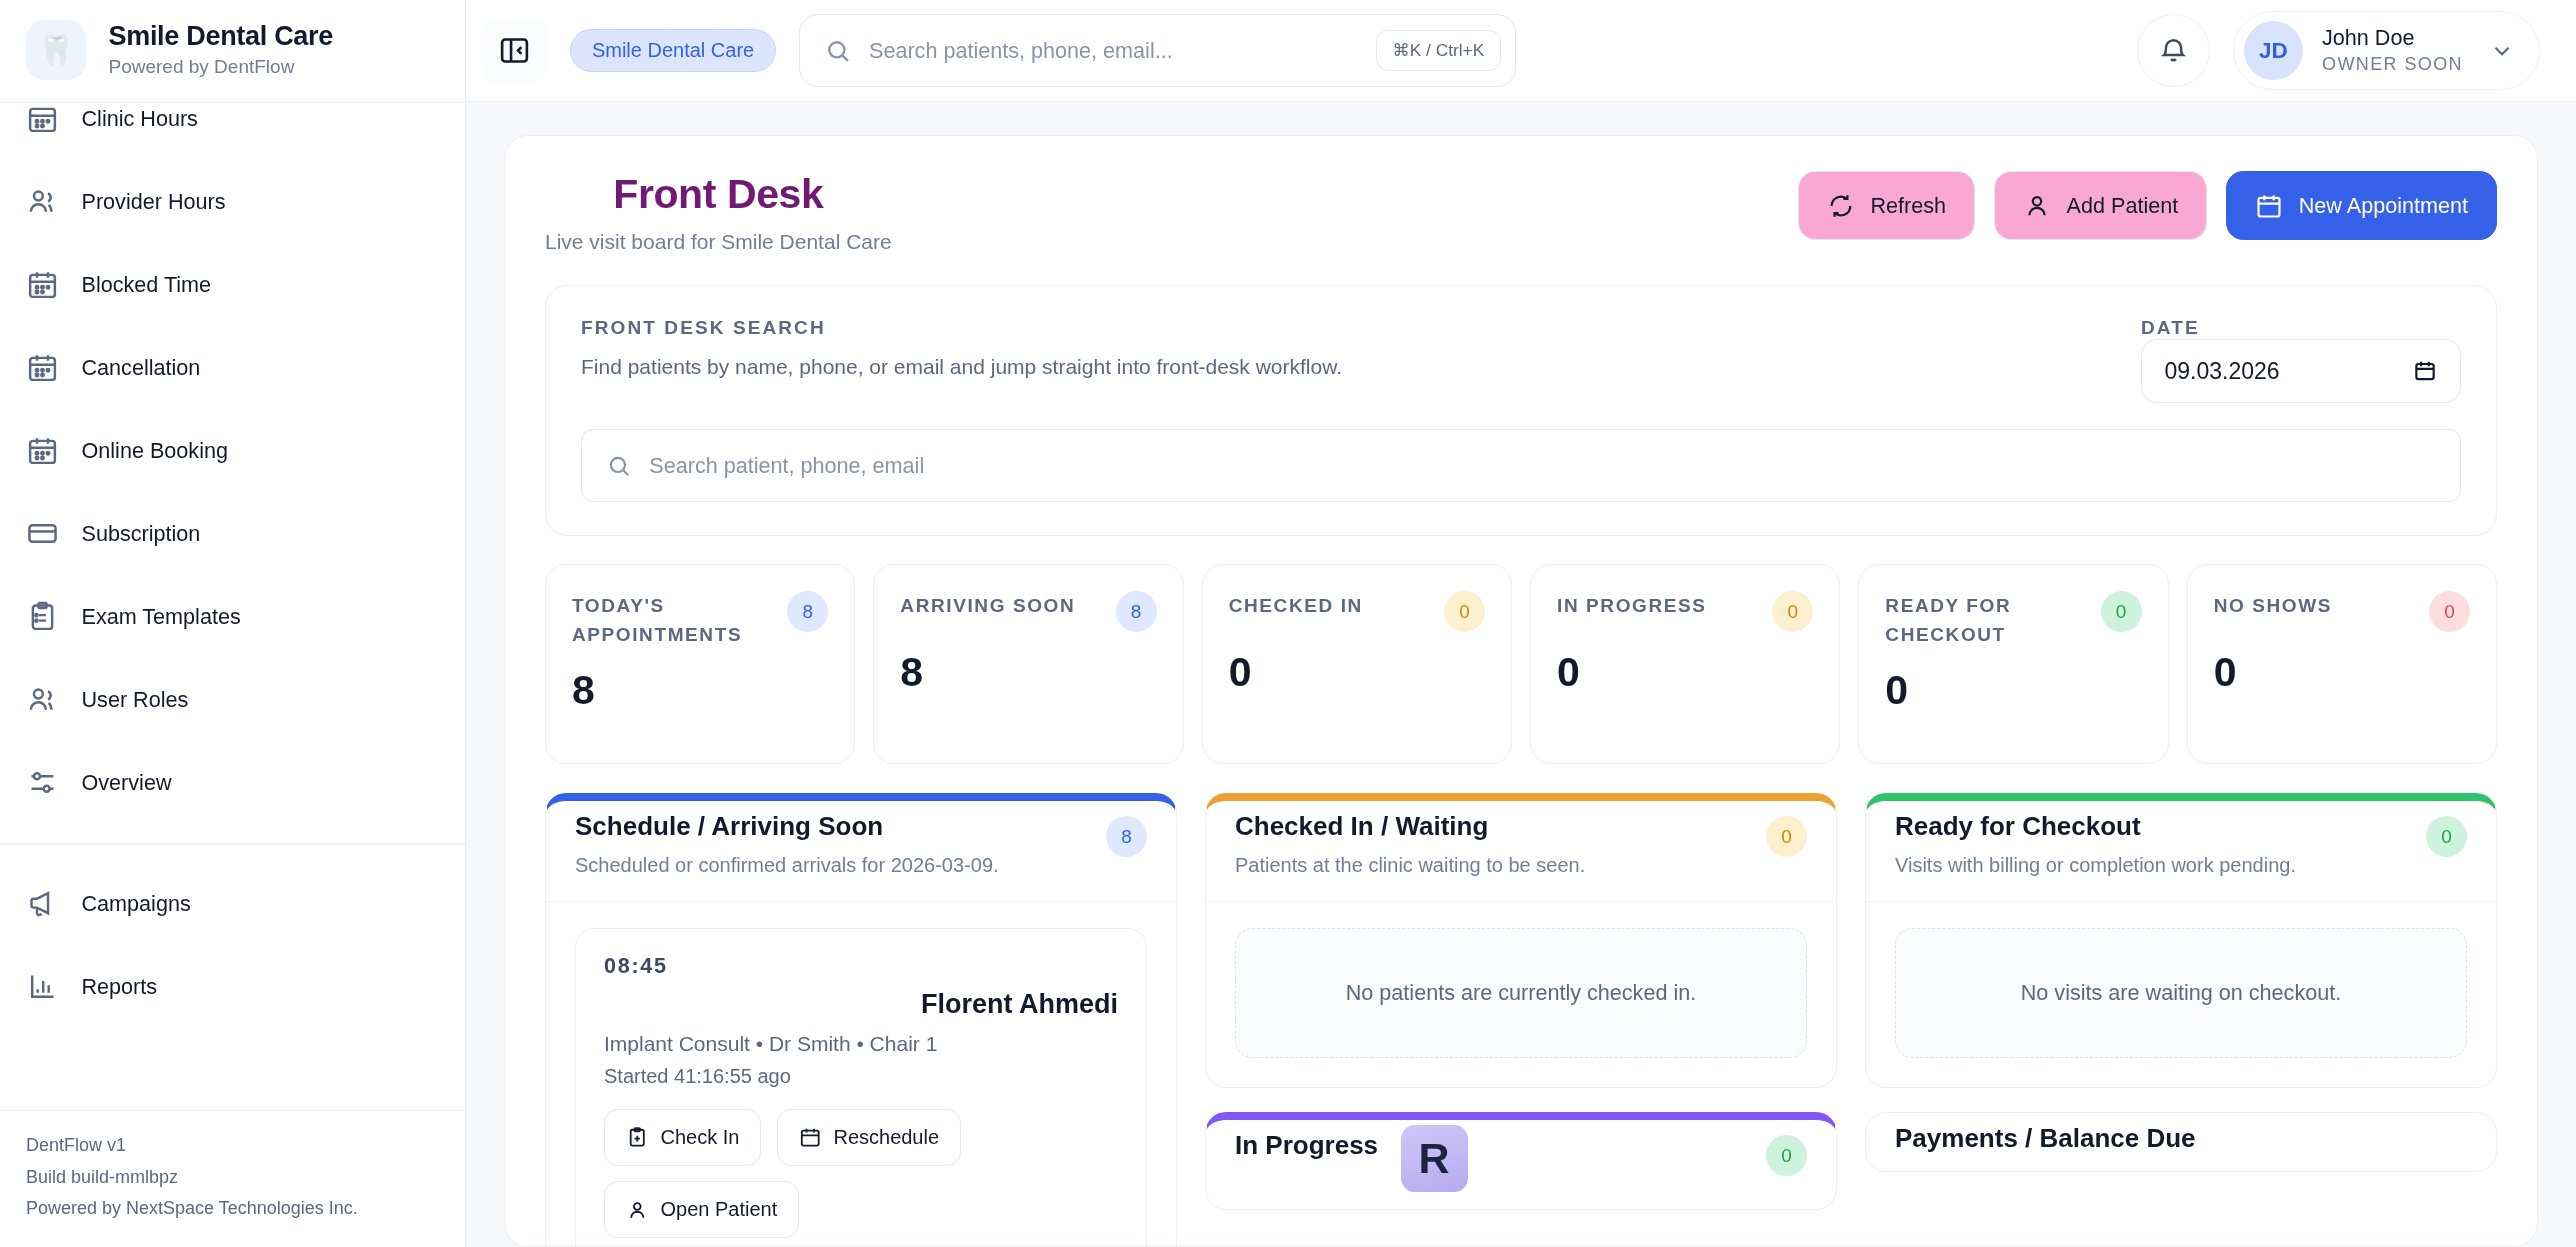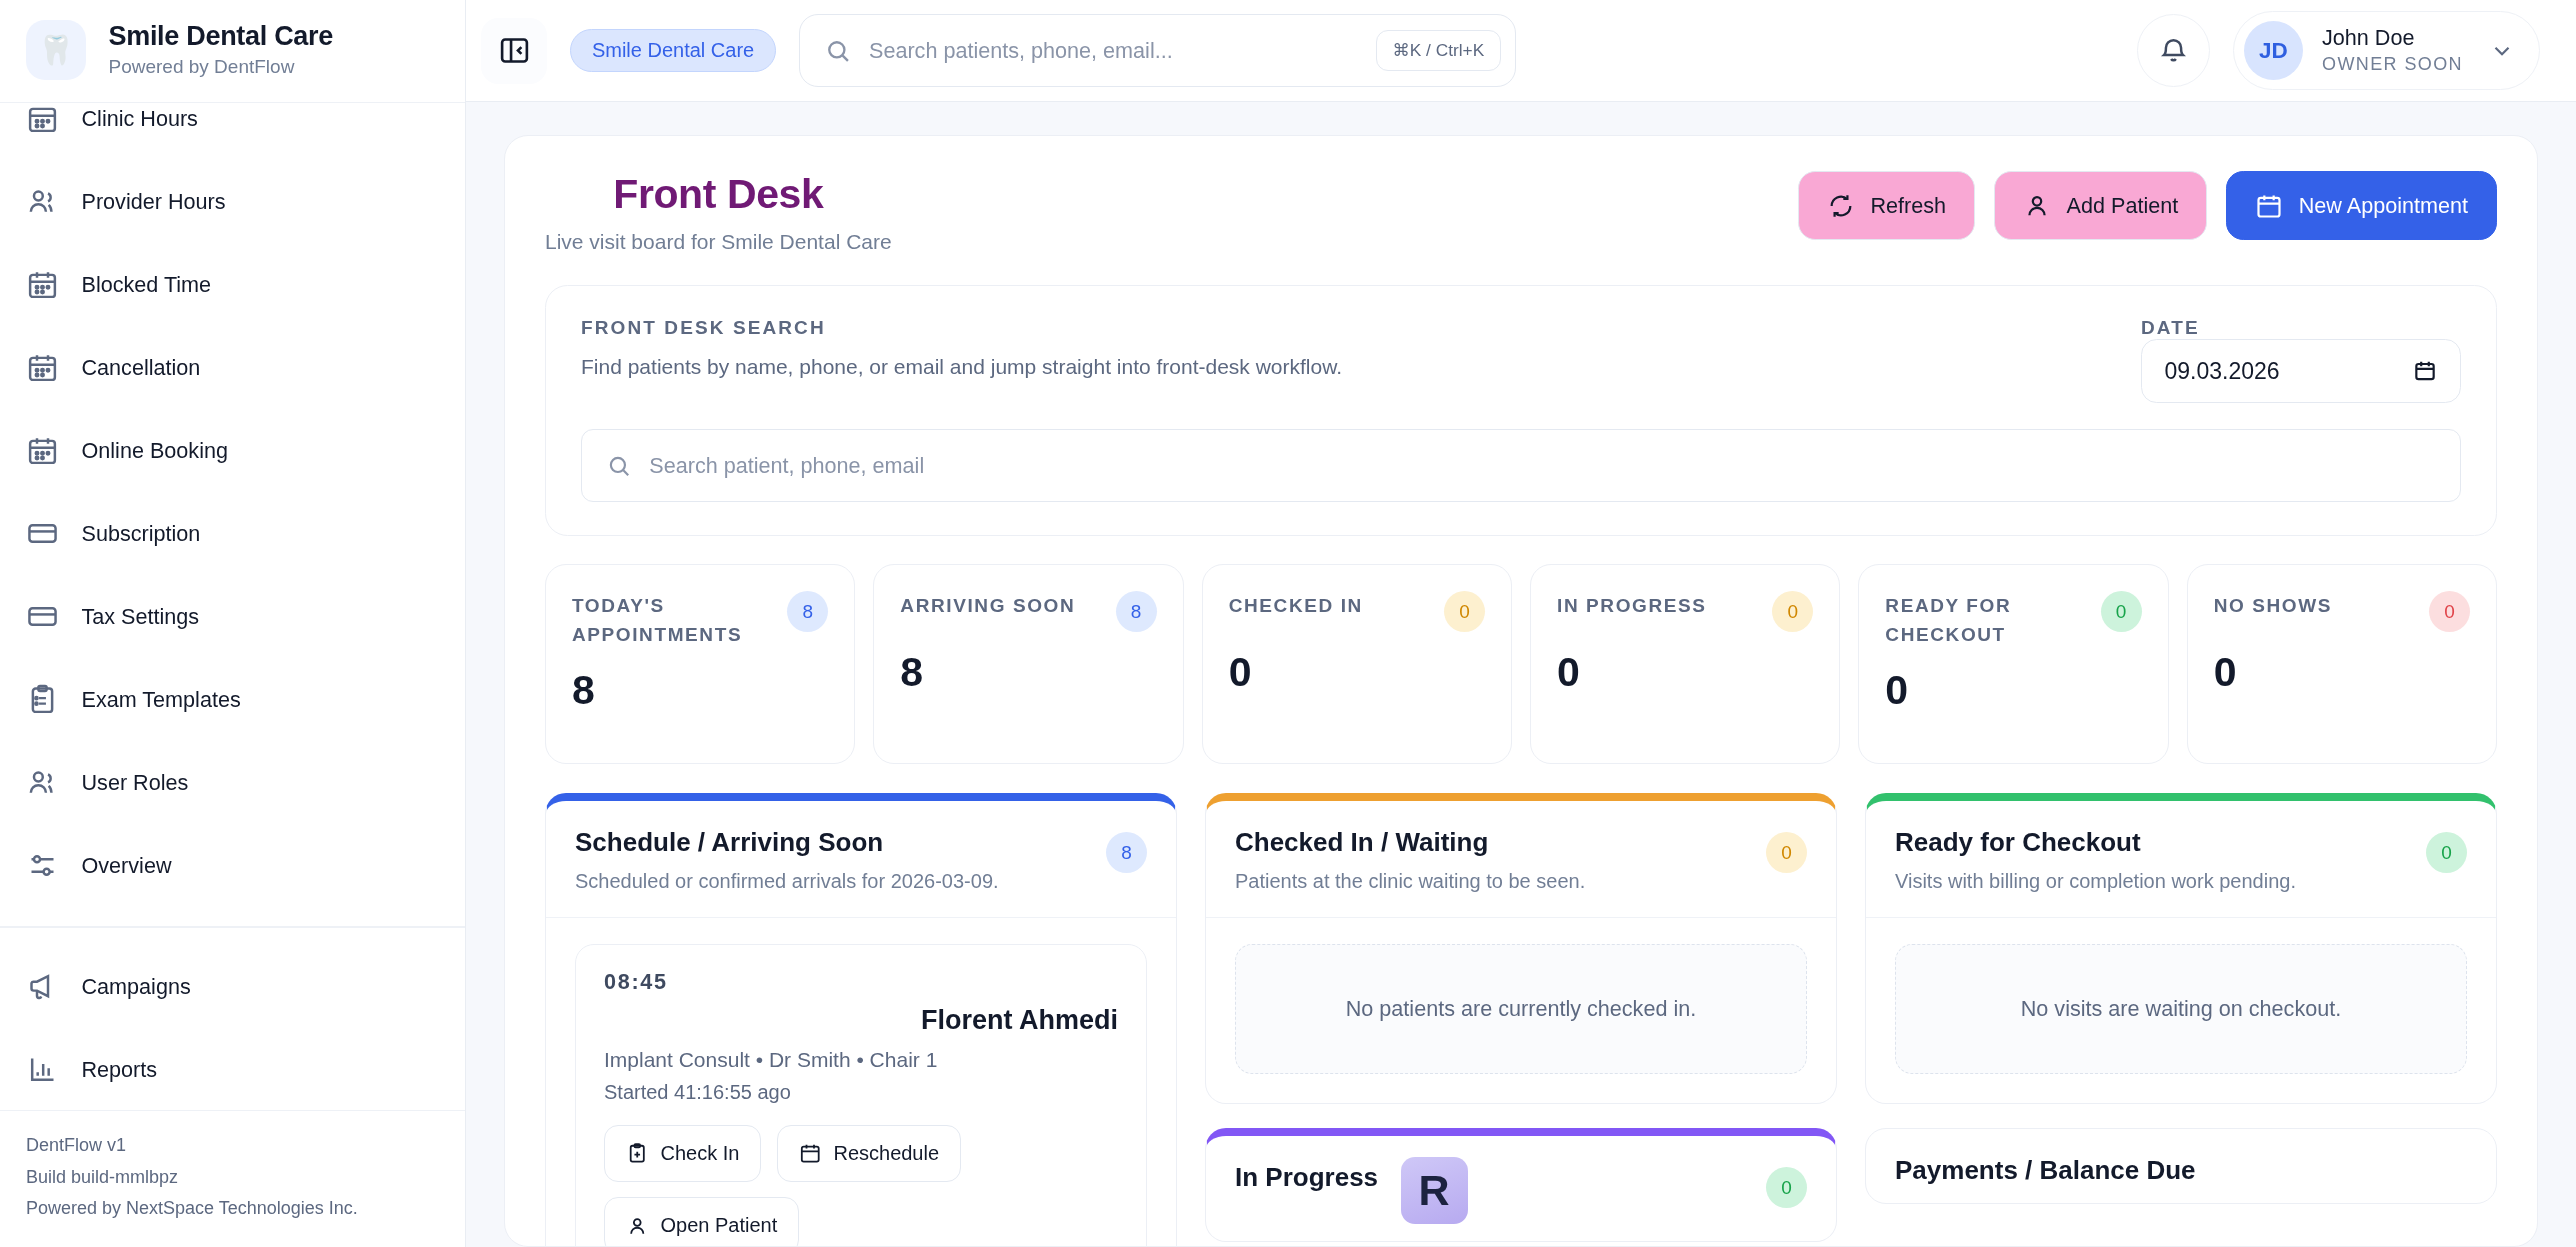--- a/index.html
+++ b/index.html
@@ -166,21 +166,21 @@
   .board {
     border: 1.7px solid #eceff5; border-radius: 21px; background: #fff; overflow: hidden;
     border-top-width: 8.6px;
   }
   .board-blue { border-top-color: #3461e8; }
   .board-amber { border-top-color: #eea030; }
   .board-green { border-top-color: #32c16d; }
   .board-purple { border-top-color: #8257f5; }
   .board-plain { border-top-color: #eceff5; border-top-width: 1.7px; }
   .board-head {
-    display: flex; align-items: flex-start; padding: 26px 29px 24px 29px;
+    display: flex; align-items: flex-start; padding: 10px 29px 24px 29px;
     border-bottom: 1.7px solid #eff2f7;
     justify-content: space-between;
   }
   .board-title { font-size: 26px; font-weight: 700; color: #131a2b; }
   .board-desc { font-size: 20px; color: #717e95; margin-top: 12px; }
   .board-head .pill { margin-left: auto; margin-top: 5.2px; }
   .board-body { padding: 26px 29px 29px 29px; }
   .empty {
     border: 1.7px dashed #dde3ed; border-radius: 17.3px; background: #fafbfd;
     min-height: 130px; display: flex; align-items: center; justify-content: center;
@@ -291,29 +291,20 @@
           <span class="nav-label">Online Booking</span>
         </div>
         <div class="nav-item">
           <span class="nav-ico">
               <svg viewBox="0 0 24 24" fill="none" stroke="currentColor" stroke-width="1.8">
                 <rect x="2.5" y="6" width="19" height="12" rx="2.2"></rect>
                 <path d="M2.5 10.5h19"></path>
               </svg>
             </span>
           <span class="nav-label">Subscription</span>
-        </div>
-        <div class="nav-item">
-          <span class="nav-ico">
-              <svg viewBox="0 0 24 24" fill="none" stroke="currentColor" stroke-width="1.8">
-                <rect x="2.5" y="6" width="19" height="12" rx="2.2"></rect>
-                <path d="M2.5 10.5h19"></path>
-              </svg>
-            </span>
-          <span class="nav-label">Tax Settings</span>
         </div>
         <div class="nav-item">
           <span class="nav-ico">
               <svg viewBox="0 0 24 24" fill="none" stroke="currentColor" stroke-width="1.8">
                 <rect x="5" y="4" width="14" height="17" rx="2"></rect>
                 <rect x="9" y="2.2" width="6" height="3.6" rx="1.2"></rect>
                 <path d="M9.5 11h5M9.5 15h5"></path>
                 <circle cx="7.6" cy="11" r=".8" fill="currentColor"></circle>
                 <circle cx="7.6" cy="15" r=".8" fill="currentColor"></circle>
               </svg>

